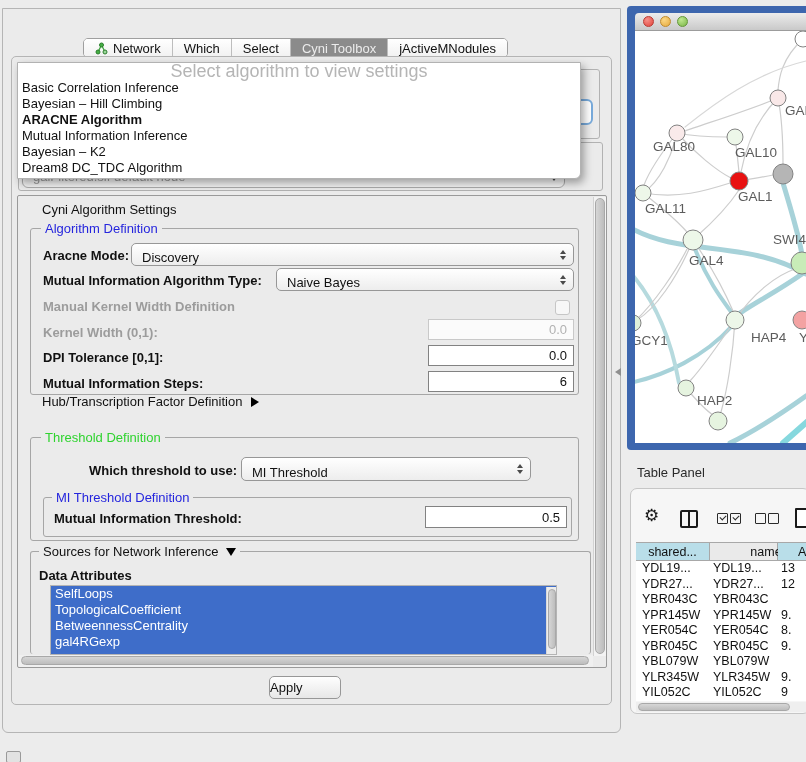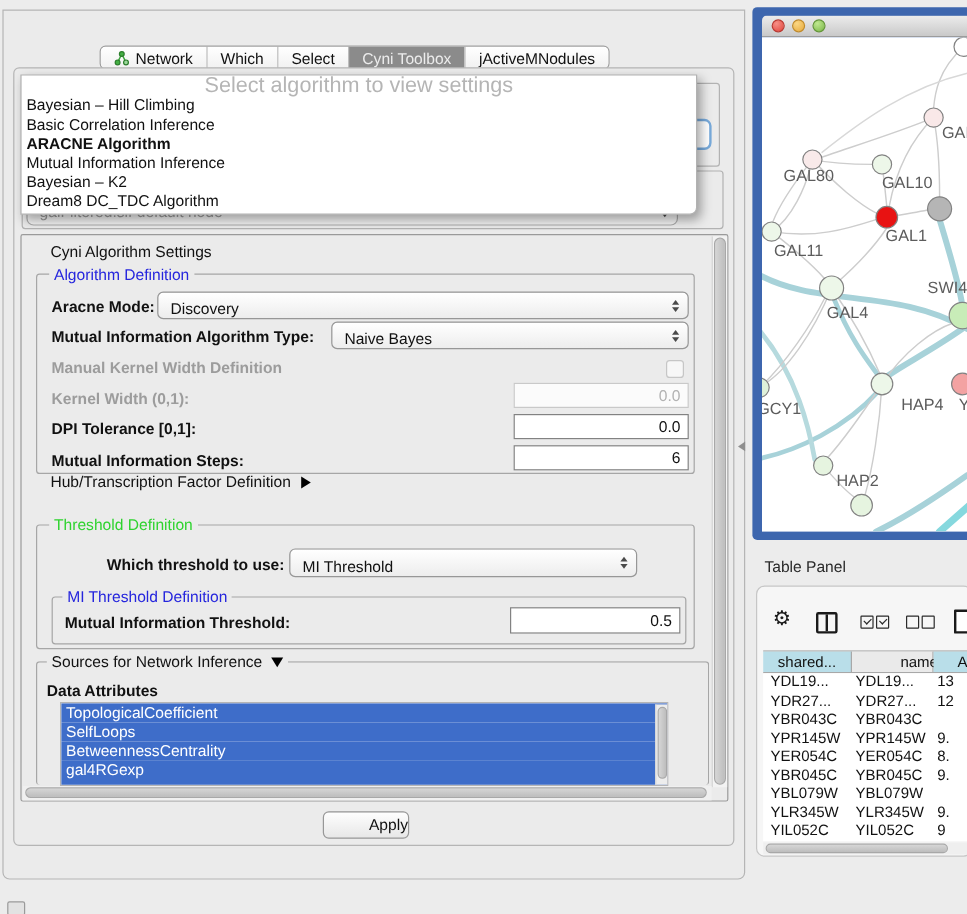--- a/index.html
+++ b/index.html
@@ -76,21 +76,21 @@
 
   .hub-row{position:absolute;left:24px;top:198px;display:flex;align-items:center;gap:9px;font-size:13px;}
 
   .attr-list{position:absolute;left:19px;top:33px;width:507px;height:70px;background:#fff;
              border:1px solid #b4b4b4;overflow:hidden;box-sizing:border-box;}
   .attr-item{height:16px;line-height:16px;font-size:13px;color:#fff;padding-left:4px;}
   .attr-partial{height:5px;}
 
   .apply-btn{position:absolute;left:257px;top:619px;width:72px;height:23px;
              border:1px solid #979797;border-radius:5px;background:linear-gradient(#fefefe,#e7e7e7);
-             font-size:13px;display:flex;align-items:center;justify-content:flex-end;box-sizing:border-box;}
+             font-size:13px;display:flex;align-items:center;justify-content:flex-start;box-sizing:border-box;}
 
   .collapse-arrow{position:absolute;left:615px;top:368px;width:0;height:0;
                   border-top:4px solid transparent;border-bottom:4px solid transparent;border-right:6px solid #8f8f8f;}
 
   
   .net-frame{position:absolute;left:627px;top:6px;width:179px;height:444px;background:#3d66ae;border-radius:4px 0 0 4px;}
   .net-titlebar{position:absolute;left:8px;top:7px;width:171px;height:18px;
                 background:linear-gradient(#ececec,#c9c9c9);border-bottom:1px solid #9c9c9c;
                 border-radius:4px 0 0 0;box-sizing:border-box;}
   .light{position:absolute;top:3px;width:11px;height:11px;border-radius:50%;box-sizing:border-box;}
@@ -243,22 +243,22 @@
         </div>
 
         <div class="groupbox" style="left:12px;top:355px;width:561px;height:103px;border-bottom:none;">
           <span class="gtitle" style="left:8px;display:flex;align-items:center;gap:7px;">
             <span>Sources for Network Inference</span>
             <span class="tri-down-big"></span>
           </span>
           <span class="lbl" style="left:8px;top:16px;">Data Attributes</span>
           <div class="attr-list">
 
-            <div class="attr-item" style="background: rgb(62, 109, 201);">TopologicalCoefficient</div>
-              <div class="attr-item" style="background: rgb(62, 109, 201);">SelfLoops</div>
+            <div class="attr-item" style="background: rgb(62, 109, 201);">SelfLoops</div>
+              <div class="attr-item" style="background: rgb(62, 109, 201);">TopologicalCoefficient</div>
               <div class="attr-item" style="background: rgb(62, 109, 201);">BetweennessCentrality</div>
               <div class="attr-item" style="background: rgb(62, 109, 201);">gal4RGexp</div>
               <div class="attr-partial" style="background: rgb(62, 109, 201);"></div>
               <div class="vscroll" style="left:495px;top:1px;width:11px;height:68px;background:#ededed;border-left:1px solid #d8d8d8;">
               <div class="vthumb" style="left:1px;top:2px;width:8px;height:60px;"></div>
             </div>
           </div>
         </div>
 
         <div class="vscroll" style="left:575px;top:1px;width:13px;height:459px;">
@@ -270,22 +270,22 @@
       </div>
 
       <div class="apply-btn">
         <span>Apply</span>
       </div>
     </div>
 
     <div class="algo-popup">
       <div class="popup-prompt">Select algorithm to view settings</div>
       <div id="popup-items">
+          <div class="popup-item">Basic Correlation Inference</div>
           <div class="popup-item">Bayesian – Hill Climbing</div>
-          <div class="popup-item">Basic Correlation Inference</div>
           <div class="popup-item sel-bold">ARACNE Algorithm</div>
           <div class="popup-item">Mutual Information Inference</div>
           <div class="popup-item">Bayesian – K2</div>
           <div class="popup-item">Dream8 DC_TDC Algorithm</div>
         </div>
     </div>
 
   </div>
 
   <span class="collapse-arrow"></span>

